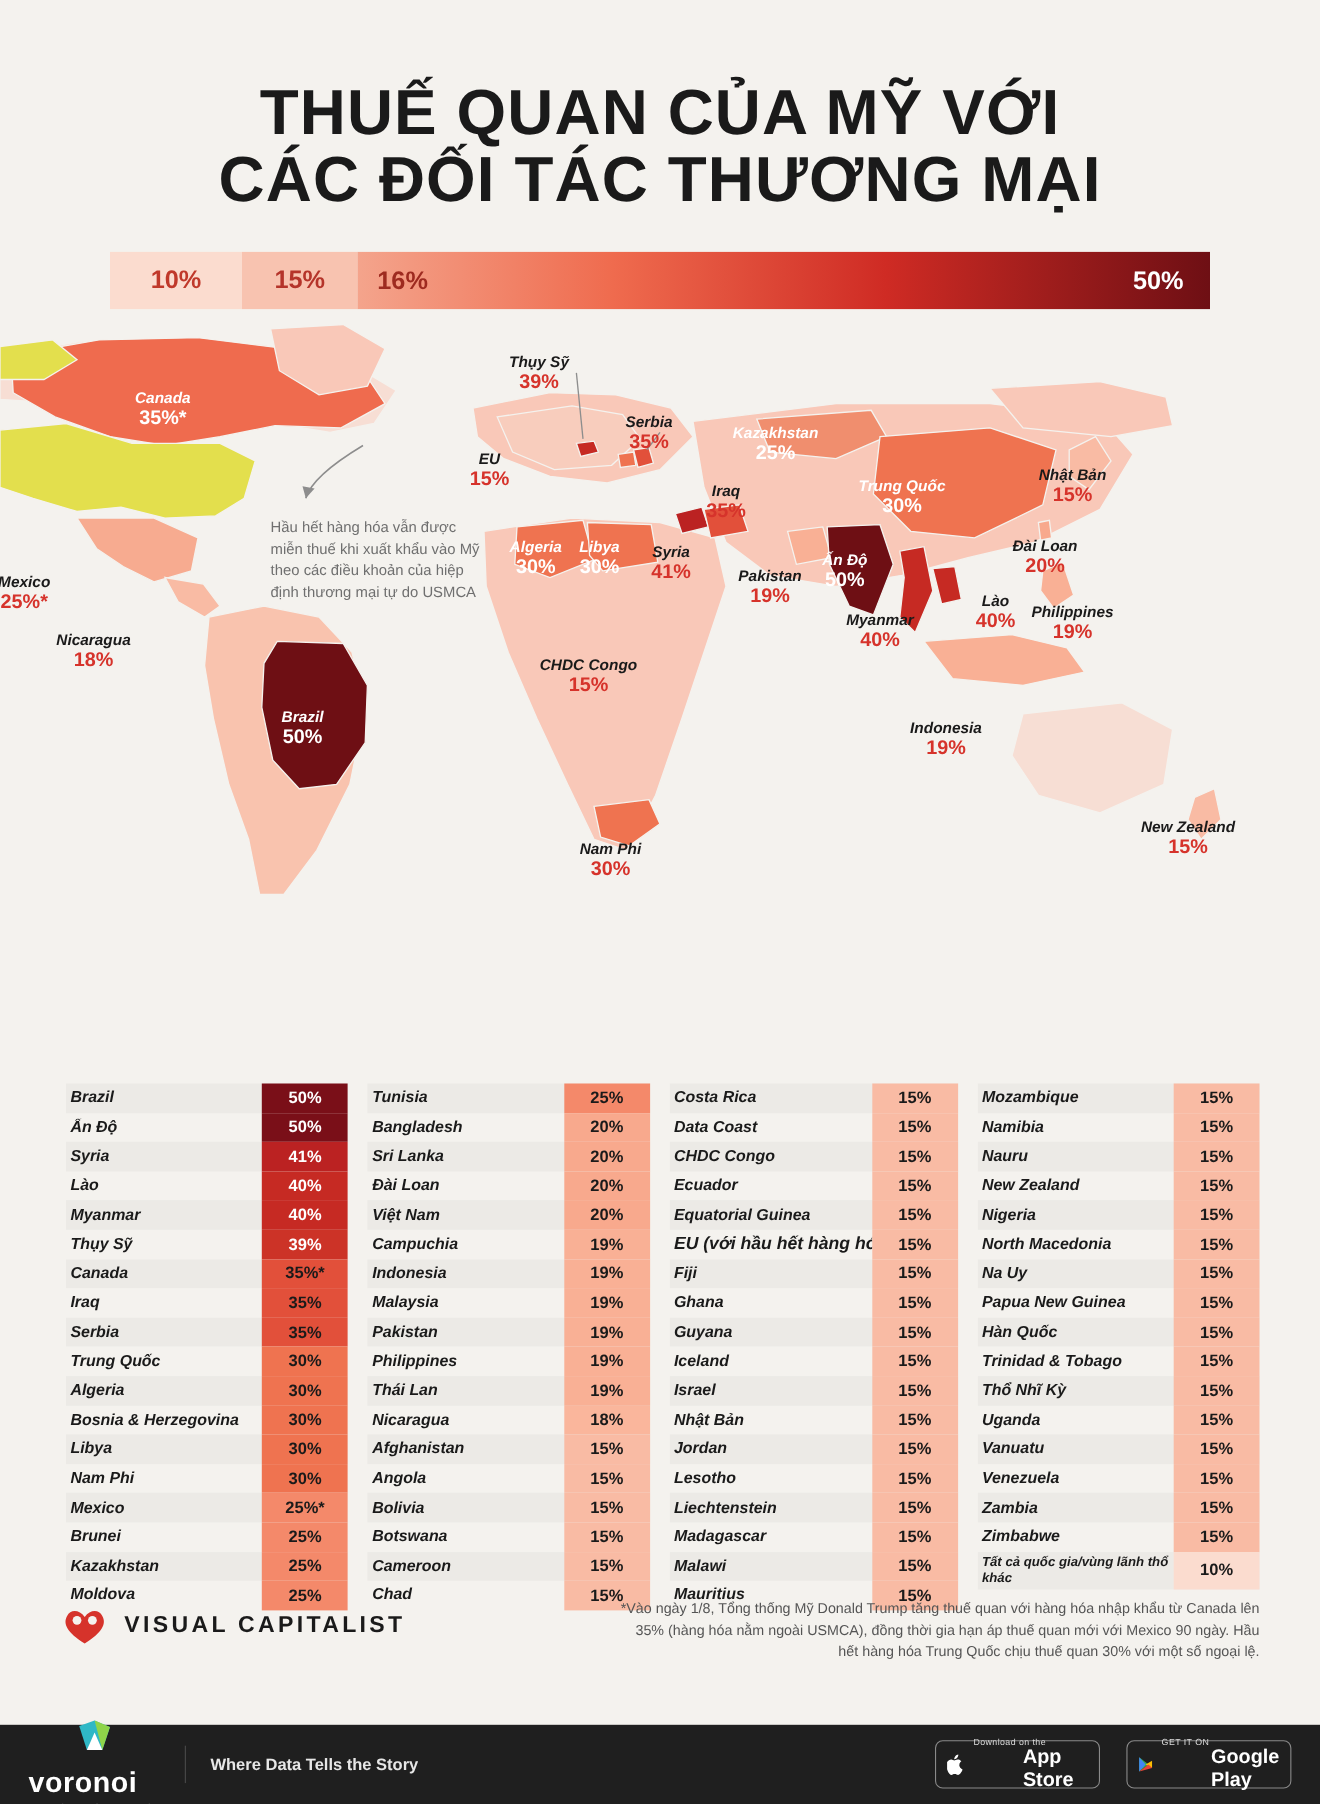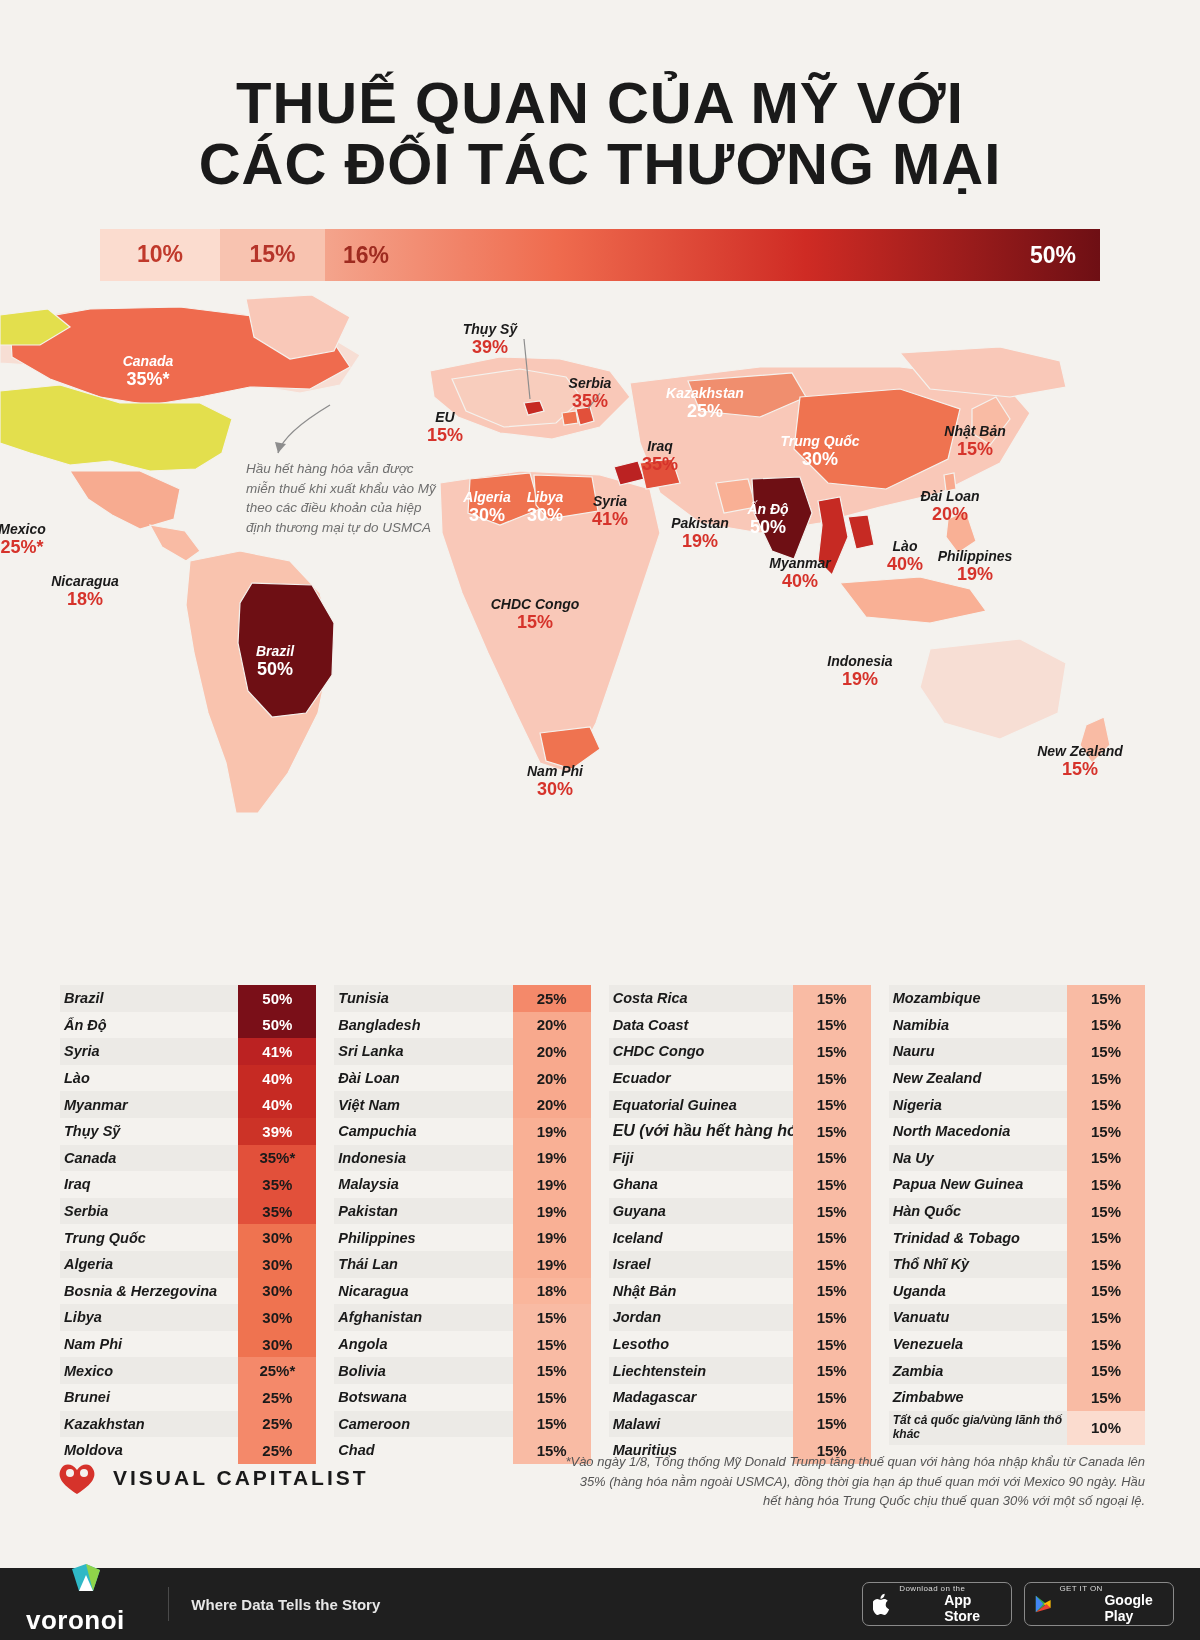--- a/index.html
+++ b/index.html
@@ -38,22 +38,22 @@
   .map-area { position:relative; width:1200px; height:620px; margin-top:12px; }
   .map-svg { position:absolute; left:0; top:0; }
 
   .mlabel { position:absolute; text-align:center; line-height:1.15; }
   .mlabel .n { display:block; font-style:italic; font-weight:bold; font-size:14px; color:#1a1a1a; }
   .mlabel .v { display:block; font-weight:bold; font-size:18px; }
   .mlabel.light .n { color:#fff; }
   .mlabel.light .v { color:#fff; }
 
   .annot {
-    position:absolute; width:200px; font-style:italic; font-size:13.5px;
-    line-height:1.45; color:#6f6f6f;
+    position:absolute; width:200px; font-size:13.5px;
+    line-height:1.45; color:#6f6f6f;margin-top:11px;
   }
 
   
   .tbl-area { position:absolute; top:985px; left:60px; width:1085px; display:flex; gap:18px; }
   .col { width:262px; }
   .row { display:flex; align-items:center; height:26.6px; }
   .row .name {
     flex:1; font-style:italic; font-weight:bold; font-size:14.5px; color:#1a1a1a;
     padding-left:4px; white-space:nowrap; overflow:hidden;
   }
@@ -61,43 +61,43 @@
   .row .name.two { font-size:12px; line-height:1.1; white-space:normal; }
   .row .val {
     width:78px; text-align:center; font-size:15px; font-weight:bold;
     height:100%; display:flex; align-items:center; justify-content:center;
   }
   .stripe { background:#eceae6; }
 
   
   .footer-note {
     position:absolute; left:560px; top:1452px; width:585px;
-    text-align:right; font-style:italic; font-size:13px; color:#555; line-height:1.5;
+    text-align:right; font-size:13px; color:#555; line-height:1.5;
   }
   .vc-logo { position:absolute; left:55px; top:1460px; display:flex; align-items:center; gap:14px; }
   .vc-mark { width:44px; height:36px; }
   .vc-text { font-size:21px; letter-spacing:3px; font-weight:bold; color:#1a1a1a; }
 
   .botbar {
     position:absolute; left:0; bottom:0; width:1200px; height:72px;
     background:#1f1f1f; display:flex; align-items:center; padding:0 26px;
   }
   .voronoi { display:flex; align-items:center; gap:10px;flex-direction:column; }
   .vlogo { width:34px; height:34px; }
   .vname { color:#fff; font-size:26px; font-weight:bold; letter-spacing:.5px; }
   .vsub { color:#9b9b9b; font-size:8px; letter-spacing:1.6px; margin-top:2px; }
   .divider { width:1px; height:34px; background:#4a4a4a; margin:0 22px; }
   .tag { color:#e7e7e7; font-size:15px; font-weight:bold; }
-  .stores { margin-left:auto; display:flex; gap:12px; }
+  .stores { margin-left:auto; display:flex; gap:24px; }
   .store {
     width:150px; height:44px; border:1px solid #8a8a8a; border-radius:7px;
     display:flex; align-items:center; gap:8px; padding:0 10px; color:#fff;
   }
   .store .s1 { font-size:8px; letter-spacing:.4px; color:#ddd; }
-  .store .s2 { font-size:14px; font-weight:bold; margin-top:-1px;margin-left:45px; }
+  .store .s2 { font-size:18px; font-weight:bold; margin-top:-1px;margin-left:45px; }
 </style>
 </head>
 <body>
 
 <div class="page">
 
   <div class="title-wrap">
     <div class="title-line">THUẾ QUAN CỦA MỸ VỚI</div>
     <div class="title-line">CÁC ĐỐI TÁC THƯƠNG MẠI</div>
   </div>

